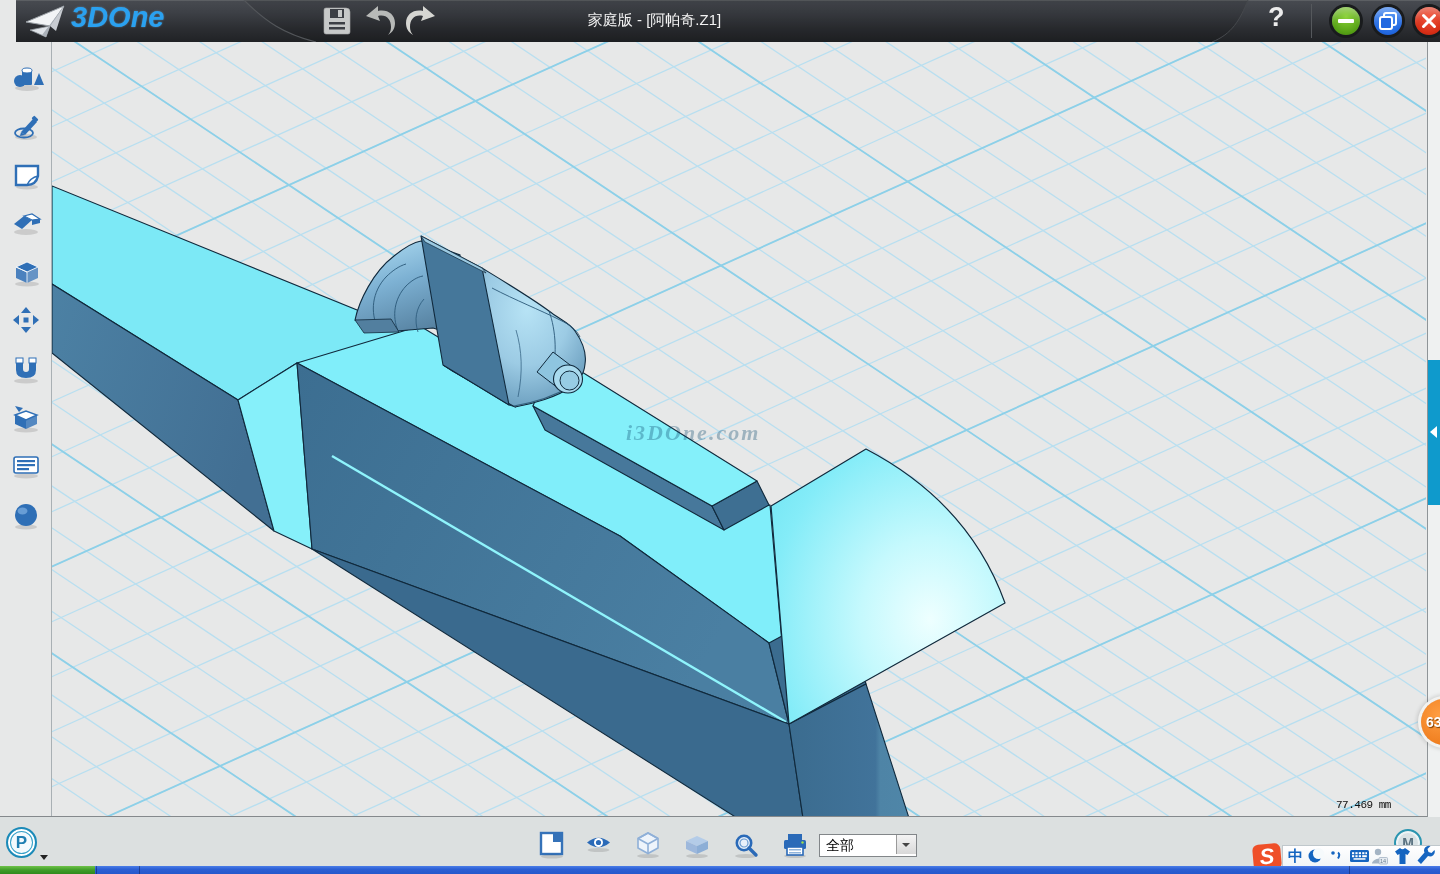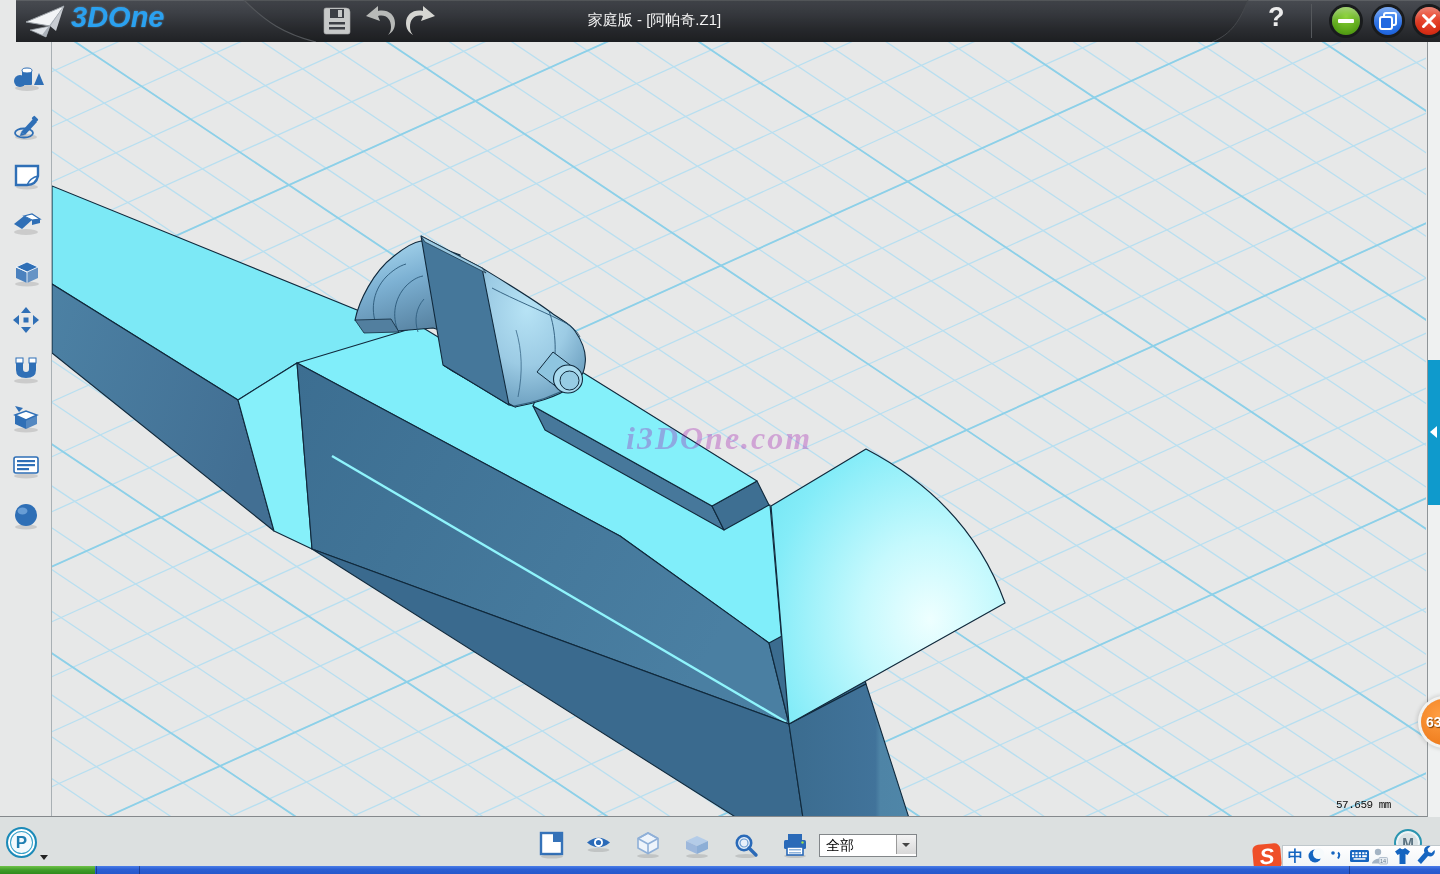--- a/index.html
+++ b/index.html
@@ -23,21 +23,21 @@
 #toolbar{position:absolute;left:0;top:817px;width:1440px;height:49px;background:#dce0e0;}
 #taskbar{position:absolute;left:0;top:866px;width:1440px;height:8px;background:linear-gradient(#4a7de8,#2c5fd4 40%,#2558cc);}
 #taskgreen{position:absolute;left:0;top:866px;width:95px;height:8px;background:linear-gradient(#6ec24a,#3f9c28 50%,#2f8a1c);}
 .tdiv{position:absolute;top:866px;width:1px;height:8px;background:rgba(0,0,30,.35);}
 #pcirc{position:absolute;left:6px;top:827px;width:27px;height:27px;border-radius:50%;border:2px solid #1b8ab8;box-shadow:inset 0 0 0 2px #fff, inset 0 0 0 3px #35a0c8;background:#f4fafd;color:#1f7fb2;font-weight:bold;font-size:17px;text-align:center;line-height:27px;}
 #ptri{position:absolute;left:40px;top:855px;width:0;height:0;border-top:5px solid #222;border-left:4px solid transparent;border-right:4px solid transparent;}
 #mcirc{position:absolute;left:1394px;top:829px;width:24px;height:24px;border-radius:50%;border:2px solid #2a95b0;box-shadow:inset 0 0 0 2px #edf4f6;background:#d8e2e5;color:#5a7280;font-weight:bold;font-size:14px;text-align:center;line-height:24px;}
 #imebar{position:absolute;left:1282px;top:845px;width:158px;height:24px;background:linear-gradient(#ffffff,#eef3f6);border:1px solid #c0c8cc;border-right:none;}
 #sogos{position:absolute;left:1253px;top:844px;width:28px;height:26px;background:#ef4f28;border-radius:6px;transform:rotate(-5deg);color:#fff;font-weight:bold;font-size:22px;text-align:center;line-height:25px;font-style:italic;}
 .imeicon{position:absolute;top:847px;font-size:15px;font-weight:bold;color:#1565c0;}
-#watermark{position:absolute;left:626px;top:420px;font-family:"Liberation Serif",serif;font-style:italic;font-weight:bold;font-size:32px;color:#a21caf;opacity:0.33;letter-spacing:2px;}
+#watermark{position:absolute;left:626px;top:420px;font-family:"Liberation Serif",serif;font-style:italic;font-weight:bold;font-size:22px;color:#0c4a6e;opacity:0.33;letter-spacing:2px;}
 .combo{position:absolute;left:819px;top:834px;width:96px;height:21px;background:#fff;border:1px solid #828689;font-family:Liberation Serif, serif;}
 .combo span{position:absolute;left:6px;top:2px;font-size:14px;color:#000;}
 .combobtn{position:absolute;right:0px;top:0px;width:19px;height:19px;background:linear-gradient(#f4f4f4,#d8d8d8);border-left:1px solid #9a9a9a;}
 .combobtn:after{content:"";position:absolute;left:5px;top:8px;border-top:4px solid #444;border-left:4px solid transparent;border-right:4px solid transparent;}
 </style></head><body>
 
 <div id="canvas"><svg width="1440" height="775" viewBox="0 0 1440 775">
 <clipPath id="cv">
         <rect x="52" y="0" width="1374" height="774"></rect>
       </clipPath>
@@ -189,21 +189,21 @@
 </g>
 </svg></div>
 <div id="watermark">i3DOne.com</div>
 <div id="leftline"></div>
 <div id="canvasborder"></div>
 <div id="rightstrip"></div>
 <div id="bluetab"></div>
 <div id="orangecirc">
     <span>63</span>
   </div>
-<div id="dimtext">57.659 mm</div>
+<div id="dimtext">77.469 mm</div>
 <div id="titlebar">
 <svg width="1440" height="42" style="position:absolute;left:0;top:0">
 <path d="M228,0 C250,22 268,34 300,42 L1196,42 C1216,34 1224,20 1232,0 Z" fill="rgba(0,0,0,0.10)"></path>
 <path d="M228,0 C250,22 268,34 300,42" fill="none" stroke="#53565a" stroke-width="1.2"></path>
 <path d="M1232,0 C1224,20 1216,34 1196,42" fill="none" stroke="#46494d" stroke-width="1"></path>
 
 <g>
 <polygon points="10,22 48,6 34,26" fill="#f2f4f6" stroke="#9aa0a6" stroke-width="1"></polygon>
 <polygon points="48,6 34,26 40,31" fill="#c8ccd2"></polygon>
 <polygon points="14,30 34,26 30,37" fill="#dfe3e8" stroke="#8a9096" stroke-width="0.8"></polygon>

